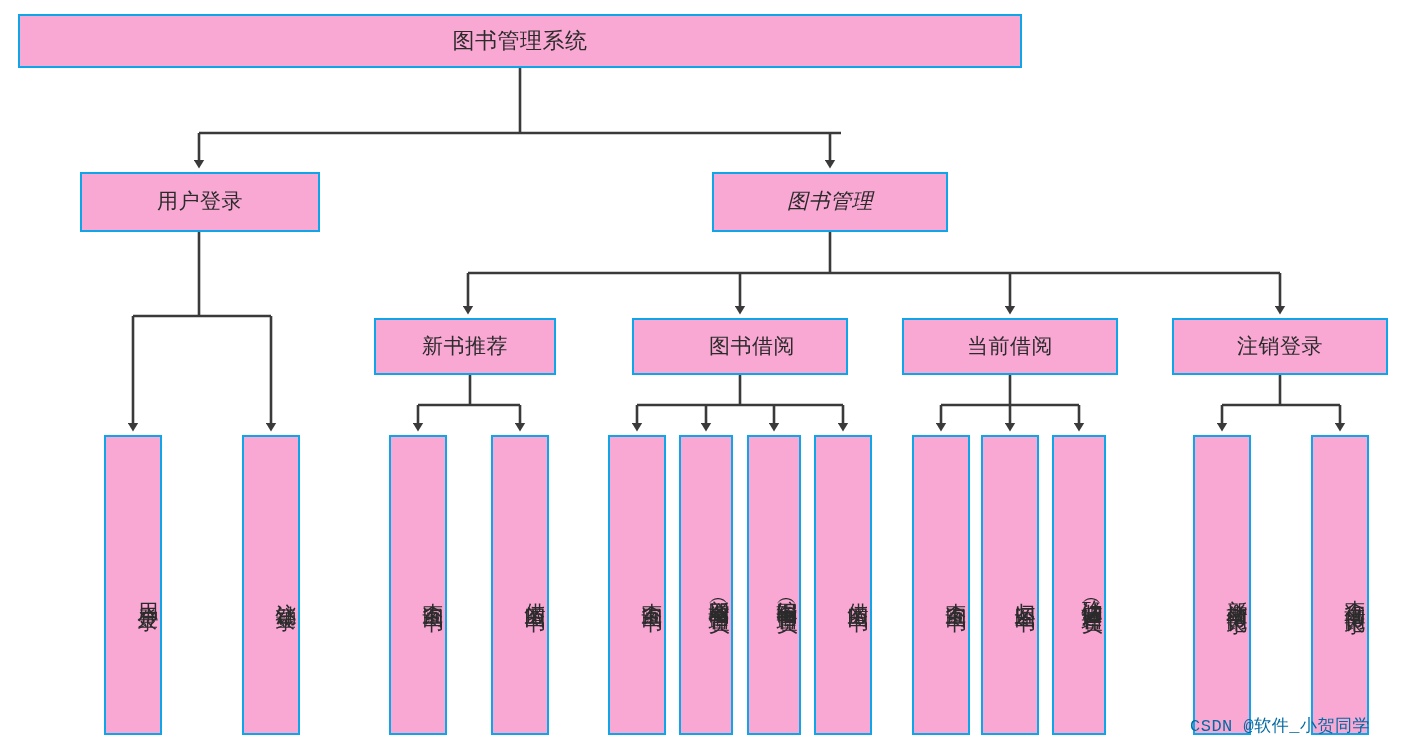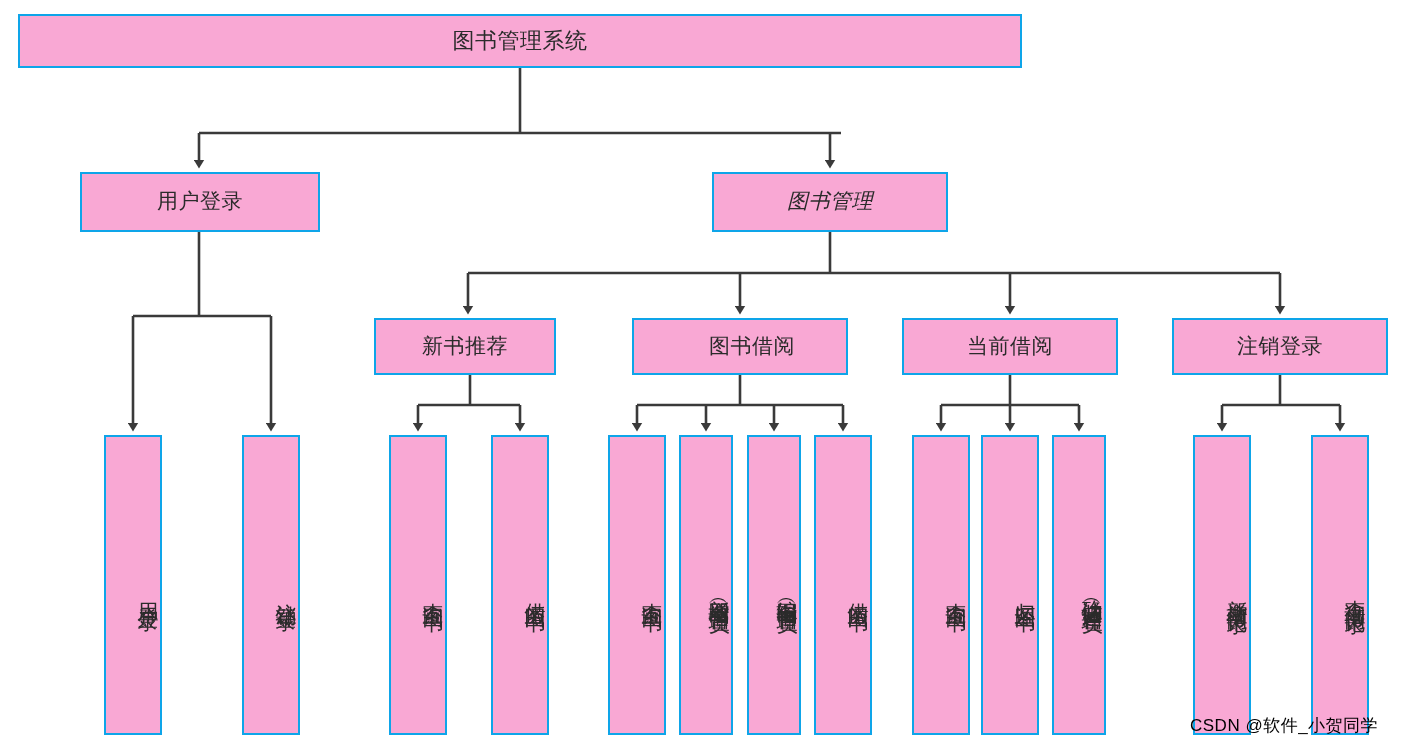--- a/index.html
+++ b/index.html
@@ -54,24 +54,24 @@
     align-items: flex-start;
     justify-content: center;
     white-space: nowrap;
   }
   .node.vert.tall {
     letter-spacing: 2px;
   }
   .watermark {
     position: absolute;
     font-size: 17px;
-    color: #000000;
+    color: #0369a1;
     white-space: nowrap;
     letter-spacing: 0.5px;
-    font-family: Liberation Sans, sans-serif;
+    font-family: Liberation Mono, monospace;
   }
 </style>
 </head>
 <body>
 
 <div id="canvas">
 
   <svg id="wires" viewBox="0 0 1405 747" xmlns="http://www.w3.org/2000/svg">
     <defs>
       <marker id="arrow" markerWidth="9" markerHeight="11" refX="0.5" refY="5.5" orient="auto" markerUnits="userSpaceOnUse">

